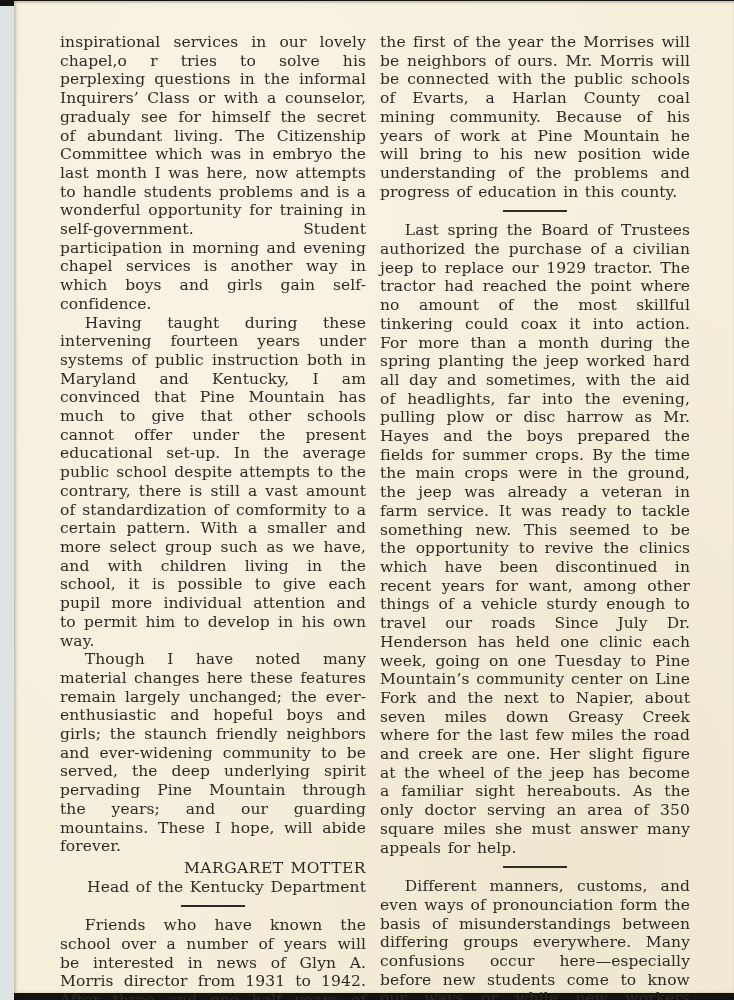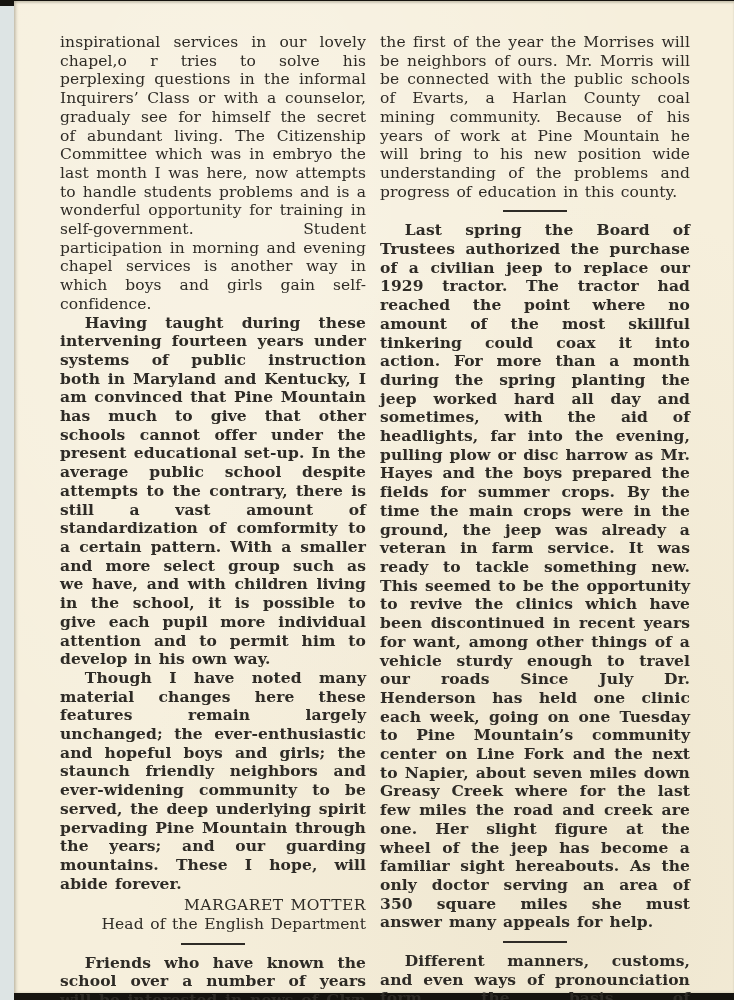--- a/index.html
+++ b/index.html
@@ -27,21 +27,21 @@
     color:#2e2b26;
     font-size:15.5px;
     line-height:18.7px;
     text-align:justify;
     letter-spacing:0.1px;
     word-spacing:1.5px;
   }
   .col-left{left:46px;width:306px;}
   .col-right{left:366px;width:310px;}
   .col p{margin:0;}
-  .col p.indent{text-indent:1.6em;font-weight:bold;}
+  .col p.indent{text-indent:1.6em;}
   .rule{
     width:64px;height:0;
     border-top:2px solid #2e2b26;
     margin:9px auto 9px auto;
   }
   .sig{
     text-align:right;
     margin-top:3px;
     line-height:18.7px;
   }
@@ -52,21 +52,21 @@
 
 <div class="scan-strip"></div>
 
 <div class="paper">
   <div class="col col-left" id="col-left">
       <p>inspirational services in our lovely chapel,o r tries to solve his perplexing questions in the informal Inquirers’ Class or with a counselor, gradualy see for himself the secret of abundant living. The Citizenship Committee which was in embryo the last month I was here, now attempts to handle students problems and is a wonderful opportunity for training in self-government. Student participation in morning and evening chapel services is another way in which boys and girls gain self-confidence.</p>
       <p class="indent">Having taught during these intervening fourteen years under systems of public instruction both in Maryland and Kentucky, I am convinced that Pine Mountain has much to give that other schools cannot offer under the present educational set-up. In the average public school despite attempts to the contrary, there is still a vast amount of standardization of comformity to a certain pattern. With a smaller and more select group such as we have, and with children living in the school, it is possible to give each pupil more individual attention and to permit him to develop in his own way.</p>
       <p class="indent">Though I have noted many material changes here these features remain largely unchanged; the ever-enthusiastic and hopeful boys and girls; the staunch friendly neighbors and ever-widening community to be served, the deep underlying spirit pervading Pine Mountain through the years; and our guarding mountains. These I hope, will abide forever.</p>
       <div class="sig">
         <div class="sig-name">MARGARET MOTTER</div>
-        <div>Head of the English Department</div>
+        <div>Head of the Kentucky Department</div>
       </div>
       <div class="rule"></div>
       <p class="indent">Friends who have known the school over a number of years will be interested in news of Glyn A. Morris director from 1931 to 1942. After three and one half years of service as an army chaplain, serving in Europe with the 1109th Engineer Combat Group, he has become executive secretary of the Council of Southern Mountain Workers with headquarters at Berea, Kentucky. We are pleased that after</p>
     </div>
   <div class="col col-right" id="col-right">
       <p>the first of the year the Morrises will be neighbors of ours. Mr. Morris will be connected with the public schools of Evarts, a Harlan County coal mining community. Because of his years of work at Pine Mountain he will bring to his new position wide understanding of the problems and progress of education in this county.</p>
       <div class="rule"></div>
       <p class="indent">Last spring the Board of Trustees authorized the purchase of a civilian jeep to replace our 1929 tractor. The tractor had reached the point where no amount of the most skillful tinkering could coax it into action. For more than a month during the spring planting the jeep worked hard all day and sometimes, with the aid of headlights, far into the evening, pulling plow or disc harrow as Mr. Hayes and the boys prepared the fields for summer crops. By the time the main crops were in the ground, the jeep was already a veteran in farm service. It was ready to tackle something new. This seemed to be the opportunity to revive the clinics which have been discontinued in recent years for want, among other things of a vehicle sturdy enough to travel our roads Since July Dr. Henderson has held one clinic each week, going on one Tuesday to Pine Mountain’s community center on Line Fork and the next to Napier, about seven miles down Greasy Creek where for the last few miles the road and creek are one. Her slight figure at the wheel of the jeep has become a familiar sight hereabouts. As the only doctor serving an area of 350 square miles she must answer many appeals for help.</p>
       <div class="rule"></div>
       <p class="indent">Different manners, customs, and even ways of pronounciation form the basis of misunderstandings between differing groups everywhere. Many confusions occur here—especially before new students come to know our ways or while new workers struggle with a strange speech that makes ‘far’ of ‘fire’, ‘flare’ of ‘flower’. or ‘tare’ of ‘tower’. A sophomore, working for the 100 per cent membership</p>

